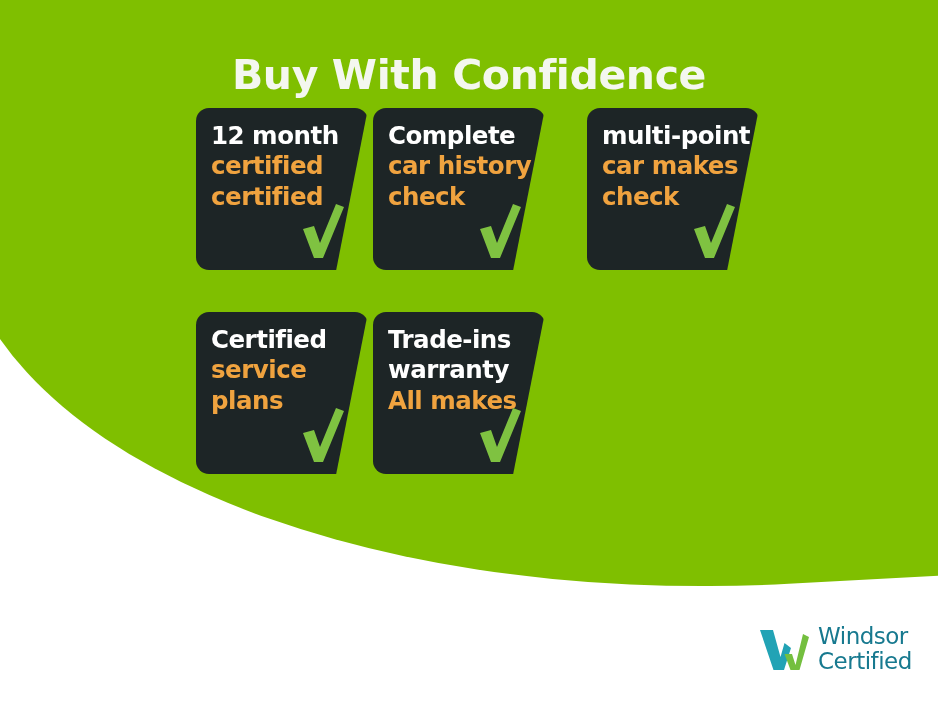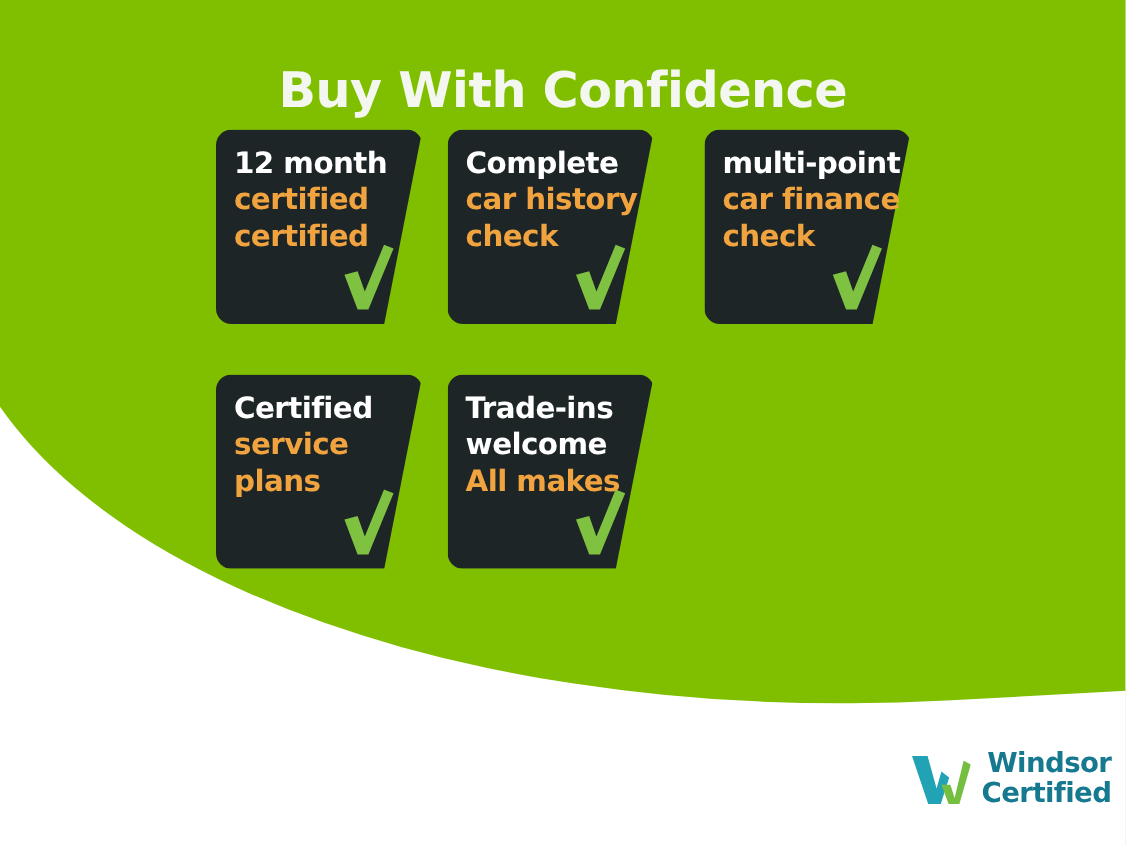--- a/index.html
+++ b/index.html
@@ -64,21 +64,21 @@
   .card-row {
     position: relative;
     height: 204px;
   }
   .card {
     position: absolute;
     width: 172px;
     height: 162px;
     top: 0;
   }
-  .card.col0 { left: 0px; }
+  .card.col0 { left: 16px; }
   .card.col1 { left: 193px; }
   .card.col2 { left: 407px; }
 
   .card-shape {
     position: absolute;
     inset: 0;
     background: #1d2526;
     border-radius: 13px;
     
     clip-path: polygon(0% 0%, 100% 0%, 81.5% 100%, 0% 100%);
@@ -124,26 +124,25 @@
     align-items: center;
   }
   .logo-mark {
     width: 52px;
     height: 50px;
     margin-right: 9px;
   }
   .logo-mark svg { display: block; width: 100%; height: 100%; }
   .logo-words {
     font-family: "DejaVu Sans", sans-serif;
-    font-weight: bold;
+    font-weight: normal;
     font-size: 23px;
     line-height: 1.07;
     color: #17798f;
     letter-spacing: -0.5px;
-    text-align: right;
   }
   .logo-words span { display: block; }
 </style>
 </head>
 <body>
 
 <div id="stage">
 
   <div class="green-bg-fill"></div>
   <div class="green-bg"></div>
@@ -179,21 +178,21 @@
           <svg viewBox="0 0 46 58">
               <path d="M3 27 L14 24 L20 41 L36 2 L44 5 L23 56 L14 56 Z" fill="#7fc241"></path>
             </svg>
         </div>
       </div>
 
       <div class="card col2">
         <div class="card-shape"></div>
         <div class="card-text">
           <span class="line-white">multi-point</span>
-          <span class="line-amber">car finance</span>
+          <span class="line-amber">car makes</span>
           <span class="line-amber">check</span>
         </div>
         <div class="tick" style="left:104px; top:94px;">
           <svg viewBox="0 0 46 58">
               <path d="M3 27 L14 24 L20 41 L36 2 L44 5 L23 56 L14 56 Z" fill="#7fc241"></path>
             </svg>
         </div>
       </div>
 
     </div>
@@ -211,21 +210,21 @@
           <svg viewBox="0 0 46 58">
               <path d="M3 27 L14 24 L20 41 L36 2 L44 5 L23 56 L14 56 Z" fill="#7fc241"></path>
             </svg>
         </div>
       </div>
 
       <div class="card col1">
         <div class="card-shape"></div>
         <div class="card-text">
           <span class="line-white">Trade-ins</span>
-          <span class="line-white">welcome</span>
+          <span class="line-white">warranty</span>
           <span class="line-amber">All makes</span>
         </div>
         <div class="tick" style="left:104px; top:94px;">
           <svg viewBox="0 0 46 58">
               <path d="M3 27 L14 24 L20 41 L36 2 L44 5 L23 56 L14 56 Z" fill="#7fc241"></path>
             </svg>
         </div>
       </div>
 
 

